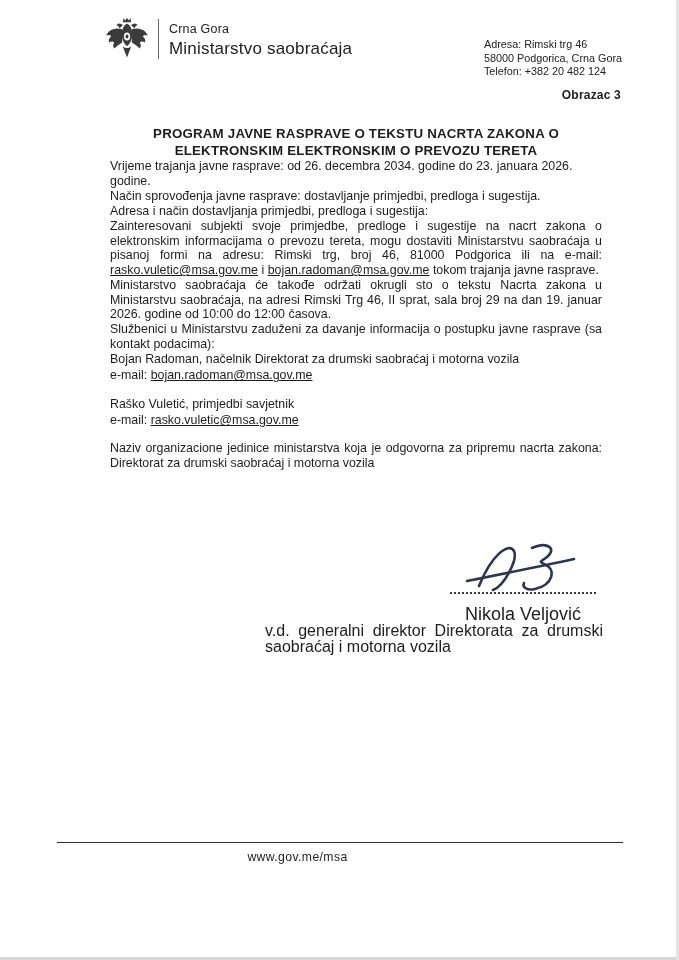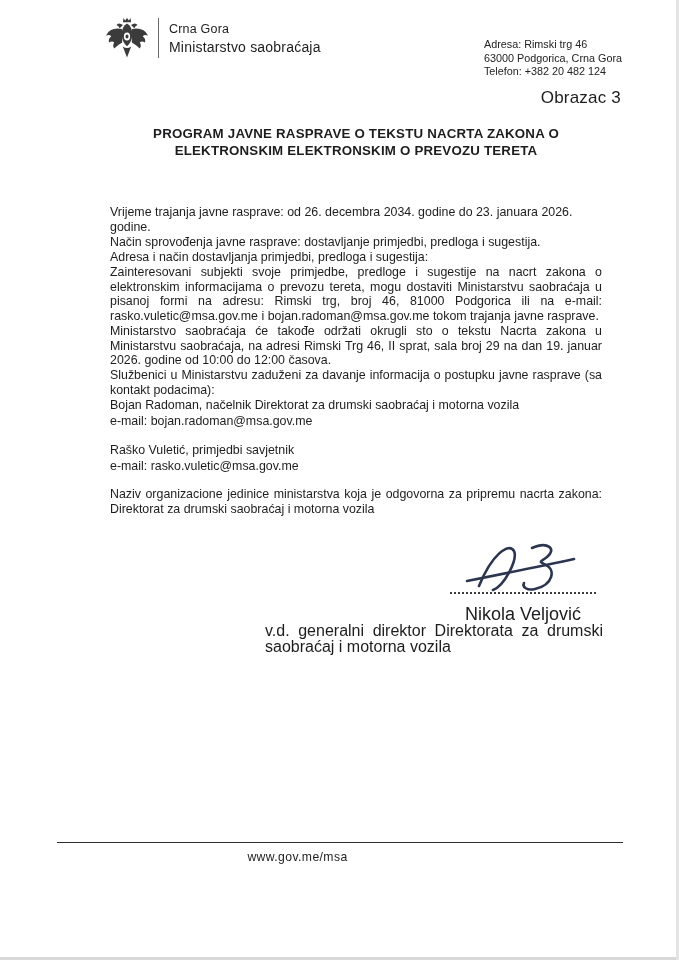--- a/index.html
+++ b/index.html
@@ -16,74 +16,73 @@
     overflow: hidden;
     box-shadow: inset -3px 0 0 #e3e3e3, inset 0 -3px 0 #d8d8d8;
   }
 
   
   .header-left {
     position: absolute;
     top: 17px;
     left: 104px;
     display: flex;
-    align-items: center;
+    align-items: flex-end;
   }
   .emblem { width: 46px; height: 42px; }
   .org-divider {
     width: 1px;
     height: 40px;
     background: #6a6a6a;
     margin: 0 10px 0 8px;
   }
   .org-name .country { font-size: 12.5px; letter-spacing: .2px; margin-bottom: 3px; }
-  .org-name .ministry { font-size: 14px; letter-spacing: .2px; }
+  .org-name .ministry { font-size: 17px; letter-spacing: .2px; }
 
   .address-block {
     position: absolute;
     top: 38px;
     right: 57px;
     font-size: 10.8px;
     line-height: 13.5px;
     color: #222;
   }
   .form-label {
     position: absolute;
     top: 88px;
     right: 58px;
-    font-size: 17px;
-    font-weight: normal;
+    font-size: 12px;
+    font-weight: bold;
     letter-spacing: .2px;
   }
 
   
   .content {
     position: absolute;
     top: 125px;
     left: 110px;
     width: 492px;
     font-size: 12.4px;
     line-height: 15px;
   }
   .doc-title {
     text-align: center;
     font-weight: bold;
     font-size: 13.3px;
     line-height: 17px;
     letter-spacing: .2px;
-    margin-bottom: 46px;
   }
   .content p { margin: 0; }
   .just { text-align: justify; line-height: 14.7px; }
   .mb12 { margin-bottom: 12px; }
   .mb8  { margin-bottom: 8px; }
   .mb7  { margin-bottom: 7px; }
   .mb5  { margin-bottom: 5px; }
   .contact { line-height: 16px; margin-bottom: 13px; }
-  .underline { }
+  .underline { text-decoration: underline; }
 
   
   .sig-scribble {
     position: absolute;
     top: 538px;
     left: 452px;
     width: 150px;
     height: 58px;
   }
   .sig-line {
@@ -149,21 +148,21 @@
     </svg>
     <div class="org-divider"></div>
     <div class="org-name">
       <div class="country">Crna Gora</div>
       <div class="ministry">Ministarstvo saobraćaja</div>
     </div>
   </div>
 
   <div class="address-block">
     <div>Adresa: Rimski trg 46</div>
-    <div>63000 Podgorica, Crna Gora</div>
+    <div>58000 Podgorica, Crna Gora</div>
     <div>Telefon: +382 20 482 124</div>
   </div>
 
   <div class="form-label">Obrazac 3</div>
 
   <div class="content">
 
     <div class="doc-title">
       <div>PROGRAM JAVNE RASPRAVE O TEKSTU NACRTA ZAKONA O</div>
       <div>ELEKTRONSKIM ELEKTRONSKIM O PREVOZU TERETA</div>

